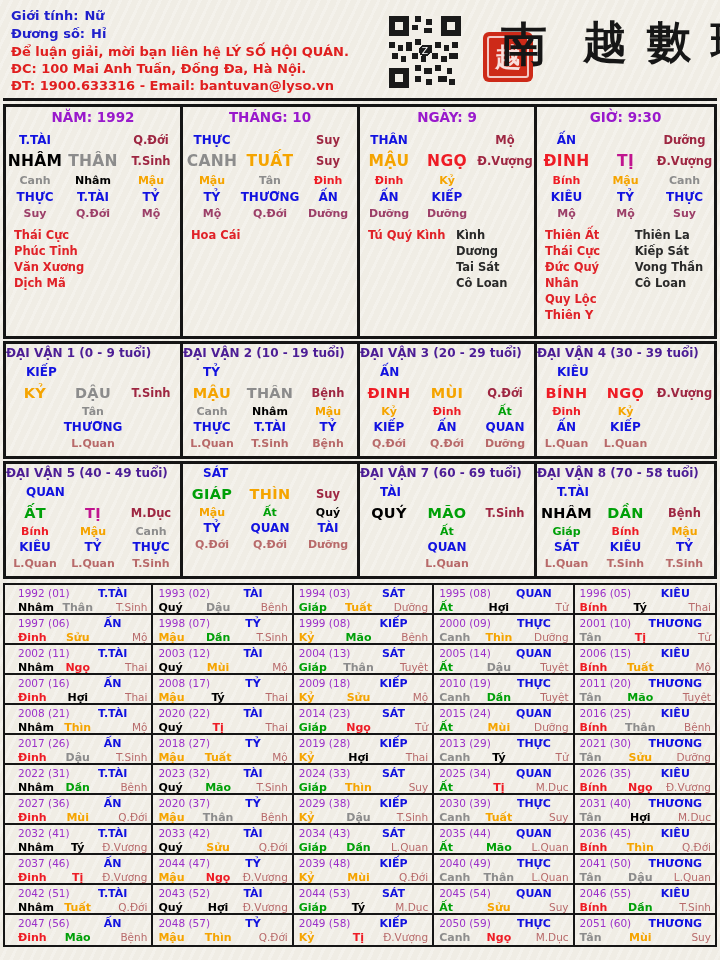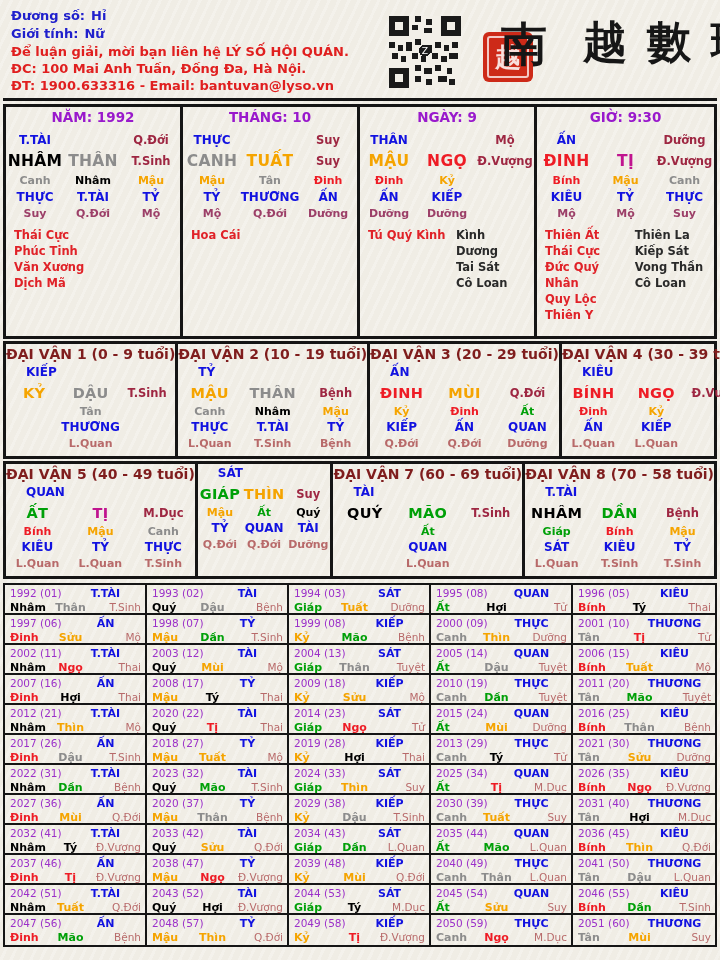--- a/index.html
+++ b/index.html
@@ -45,50 +45,50 @@
   .stgP { color:#9c3f68; }
   .stgS { color:#b86a6a; }
   .stars { display:flex; padding:5px 6px 0 8px; font-size:11.5px; font-weight:bold; line-height:16px; text-align:left; }
   .stars .sl { color:#e02228; width:55%; }
   .stars .sr { color:#2a2a2a; width:45%; }
 
   
   .dvrow { display:grid; grid-template-columns:repeat(4,1fr); border:3px solid #151515; margin-top:2px; }
   .dv { border-right:3px solid #151515; height:112px; padding-top:2px; }
   .dv:last-child { border-right:none; }
-  .dvtitle { text-align:center; color:#7f1d1d; font-weight:bold; font-size:14px; height:19px; white-space:nowrap; }
+  .dvtitle { color:#4c1d95; font-weight:bold; font-size:12px; height:19px; white-space:nowrap; }
   .dvgod { padding-left:20px; font-size:12px; font-weight:bold; color:#1212e0; height:17px; }
   .dv .rB { height:22px; } .dv .rB .big { font-size:14.5px; }
   .dv .rC { height:15px; } .dv .rD { height:16px; } .dv .rE { height:16px; }
 
   
   .ytable { border:2px solid #151515; margin-top:4px; }
-  .yrow { display:grid; grid-template-columns:repeat(5,1fr); border-bottom:2px solid #151515; height:30px; }
+  .yrow { display:grid; grid-template-columns:repeat(5,1fr); border-bottom:2px solid #151515; height:30px;padding-left:8px; }
   .yrow:last-child { border-bottom:none; }
   .ycell { border-right:2px solid #151515; padding:1px 4px 0 5px; overflow:hidden; }
   .ycell:last-child { border-right:none; }
   .yl1 { display:flex; height:14px; align-items:center; }
   .yl1 .yy { color:#9b30c9; font-size:10.5px; width:60px; white-space:nowrap; }
   .yl1 .yg { color:#1212e0; font-size:11px; font-weight:bold; flex:1; text-align:center; }
   .yl2 { display:flex; height:14px; align-items:center; font-weight:bold; font-size:11px; }
   .yl2 .ys { width:42px; text-align:left; }
   .yl2 .yb { flex:1; text-align:center; }
   .yl2 .yst { width:52px; text-align:right; font-size:10.5px; font-weight:normal; color:#b86a6a; white-space:nowrap; }
 </style>
 </head>
 <body>
 
 <div class="page">
 
   <div class="hdr">
     <div class="l12">
-      <span>Đương số:</span><span class="val">Hỉ</span>
+      <span>Giới tính:</span><span class="val">Nữ</span>
     </div>
     <div class="l12">
-      <span>Giới tính:</span><span class="val">Nữ</span>
+      <span>Đương số:</span><span class="val">Hỉ</span>
     </div>
     <div class="lred">Để luận giải, mời bạn liên hệ LÝ SỐ HỘI QUÁN.</div>
     <div class="lred">ĐC: 100 Mai Anh Tuấn, Đống Đa, Hà Nội.</div>
     <div class="lred">ĐT: 1900.633316 - Email: bantuvan@lyso.vn</div>
 
     <svg class="qr" viewBox="0 0 25 25" shape-rendering="crispEdges">
       <rect x="0" y="0" width="25" height="25" fill="#f2efe8"></rect>
       <g fill="#1a1a1a">
         <rect x="0" y="0" width="7" height="7"></rect>
           <rect x="18" y="0" width="7" height="7"></rect>
@@ -692,21 +692,21 @@
           <div class="yl2">
             <span class="ys" style="color: rgb(140, 140, 140);">Tân</span>
             <span class="yb" style="color: rgb(0, 160, 8);">Mão</span>
             <span class="yst">Tuyệt</span>
           </div>
         </div>
       </div>
       <div class="yrow">
         <div class="ycell">
           <div class="yl1">
-            <span class="yy">2012 (21)</span>
+            <span class="yy">2008 (21)</span>
             <span class="yg">T.TÀI</span>
           </div>
           <div class="yl2">
             <span class="ys" style="color: rgb(0, 0, 0);">Nhâm</span>
             <span class="yb" style="color: rgb(245, 164, 0);">Thìn</span>
             <span class="yst">Mộ</span>
           </div>
         </div>
         <div class="ycell">
           <div class="yl1">
@@ -988,21 +988,21 @@
             <span class="yg">ẤN</span>
           </div>
           <div class="yl2">
             <span class="ys" style="color: rgb(238, 28, 37);">Đinh</span>
             <span class="yb" style="color: rgb(238, 28, 37);">Tị</span>
             <span class="yst">Đ.Vượng</span>
           </div>
         </div>
         <div class="ycell">
           <div class="yl1">
-            <span class="yy">2038 (47)</span>
+            <span class="yy">2044 (47)</span>
             <span class="yg">TỶ</span>
           </div>
           <div class="yl2">
             <span class="ys" style="color: rgb(245, 164, 0);">Mậu</span>
             <span class="yb" style="color: rgb(238, 28, 37);">Ngọ</span>
             <span class="yst">Đ.Vượng</span>
           </div>
         </div>
         <div class="ycell">
           <div class="yl1">

